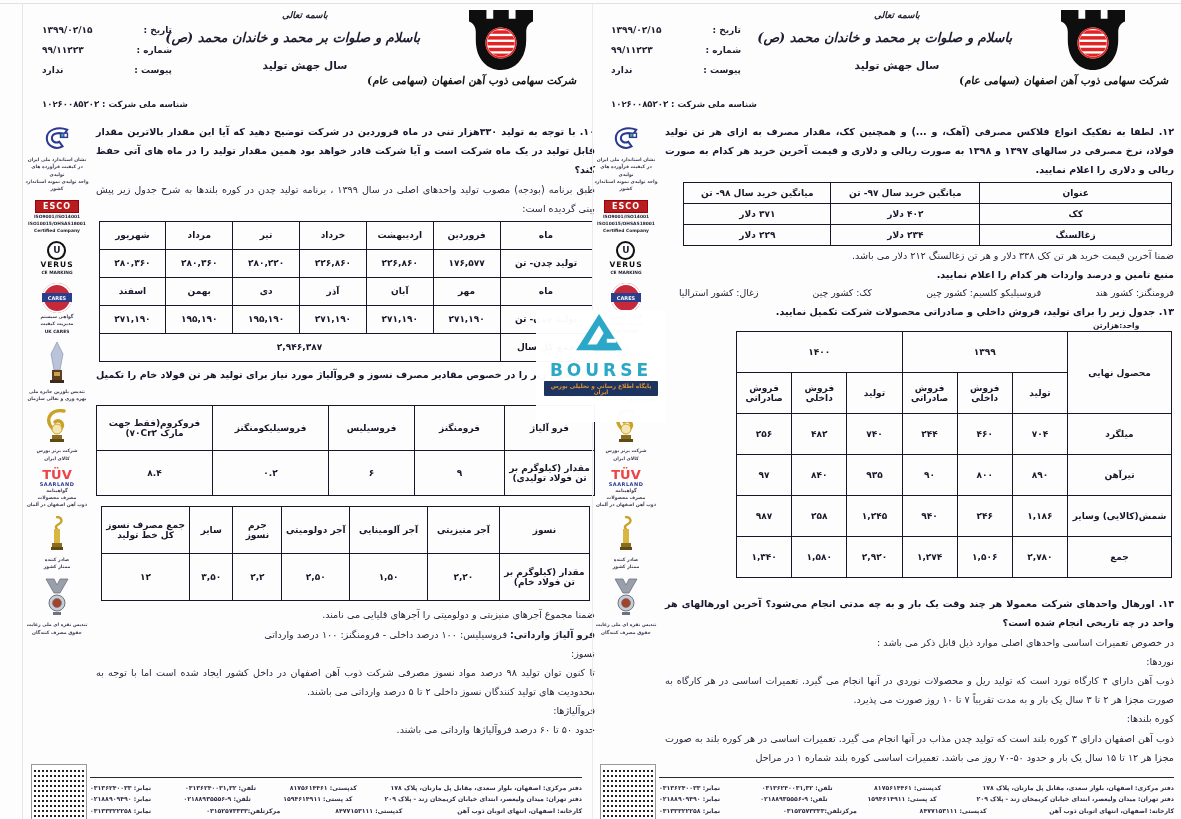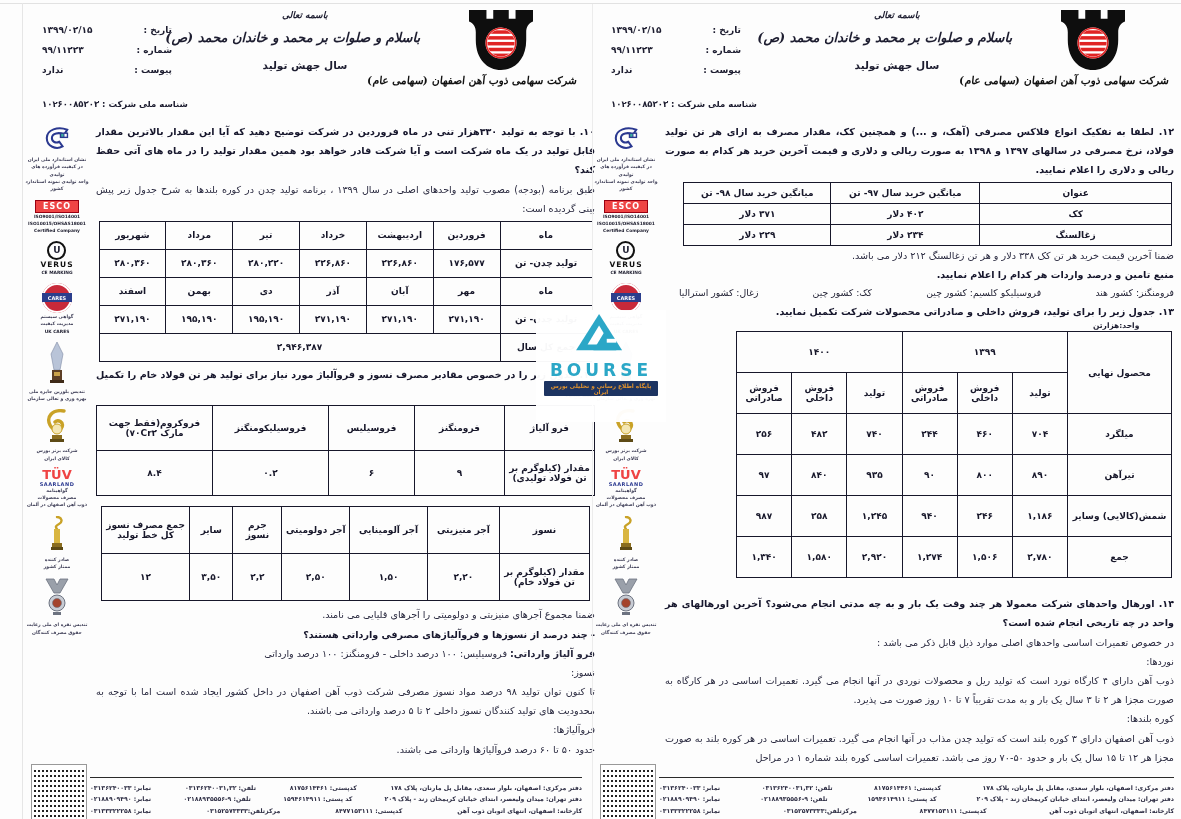--- a/index.html
+++ b/index.html
@@ -26,21 +26,21 @@
   .meta-val{direction:ltr;}
   .nat-id{position:absolute;top:95px;left:18px;font-size:8.5px;font-weight:bold;direction:rtl;white-space:nowrap;}
   
   .body-row{position:absolute;top:112px;bottom:52px;left:0;right:0;display:flex;}
   .sidebar{width:66px;flex:0 0 66px;display:flex;flex-direction:column;align-items:center;
       padding-top:10px;box-sizing:border-box;}
   .sb-item{text-align:center;margin-bottom:7px;}
   .cap{font-size:4.6px;line-height:1.6;color:#3c3c55;font-weight:bold;direction:rtl;}
   .cap span{display:block;}
   .cap-lat{direction:ltr;font-size:4.4px;color:#223;}
-  .esco-box{background:#ef4444;color:#fff;font-weight:bold;font-size:8px;width:42px;margin:0 auto;
+  .esco-box{background:#b91c1c;color:#fff;font-weight:bold;font-size:8px;width:42px;margin:0 auto;
       padding:1px 0;letter-spacing:1px;border:1px solid #901;}
   .verus-circ{width:15px;height:15px;border:2px solid #111;border-radius:50%;margin:0 auto;
       font-weight:bold;font-size:9px;line-height:15px;}
   .verus-word{font-weight:bold;font-size:7.5px;letter-spacing:1px;color:#111;}
   .cares-disc{width:30px;height:30px;margin:0 auto;border-radius:50%;background:#c8293a;
       display:flex;align-items:center;justify-content:center;box-shadow:0 0 0 2px #fff inset;}
   .cares-band{background:#2b3e8c;color:#fff;font-size:5px;font-weight:bold;width:100%;padding:1.5px 0;}
   .tuv-word{font-weight:bold;font-size:13px;color:#ef4444;line-height:.9;}
   .tuv-sub{font-weight:bold;font-size:5px;color:#2b3990;letter-spacing:.5px;}
   .qr{width:50px;height:50px;background:
@@ -347,21 +347,20 @@
           <td>۱,۵۰</td>
           <td>۲,۵۰</td>
           <td>۲,۲</td>
           <td>۳,۵۰</td>
           <td>۱۲</td>
         </tr>
       </tbody>
         </table>
 
       <p class="p a" style="margin-top:4px;">ضمنا مجموع آجرهای منیزیتی و دولومیتی را آجرهای قلیایی می نامند.</p>
-      <p class="p q">- چند درصد از نسوزها و فروآلیاژهای مصرفی وارداتی هستند؟</p>
       <p class="p a"><span class="lbl">فرو آلیاژ وارداتی:</span> <span>فروسیلیس: ۱۰۰ درصد داخلی - فرومنگنز: ۱۰۰ درصد وارداتی</span></p>
       <p class="p a">نسوز:</p>
       <p class="p a">تا کنون توان تولید ۹۸ درصد مواد نسوز مصرفی شرکت ذوب آهن اصفهان در داخل کشور ایجاد شده است اما با توجه به محدودیت های تولید کنندگان نسوز داخلی ۲ تا ۵ درصد وارداتی می باشند.</p>
       <p class="p a">فروآلیاژها:</p>
       <p class="p a">حدود ۵۰ تا ۶۰ درصد فروآلیاژها وارداتی می باشند.</p>
     </main>
   </div>
 
   <div class="sb-qr qr"></div>
 

